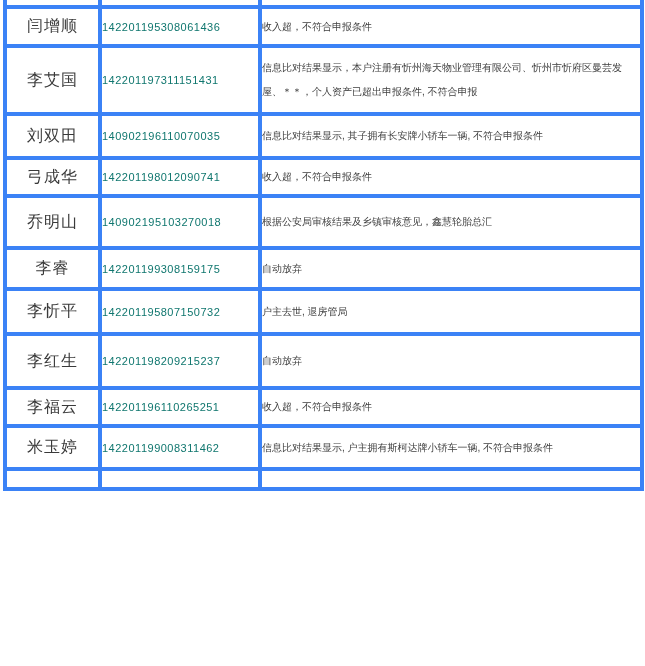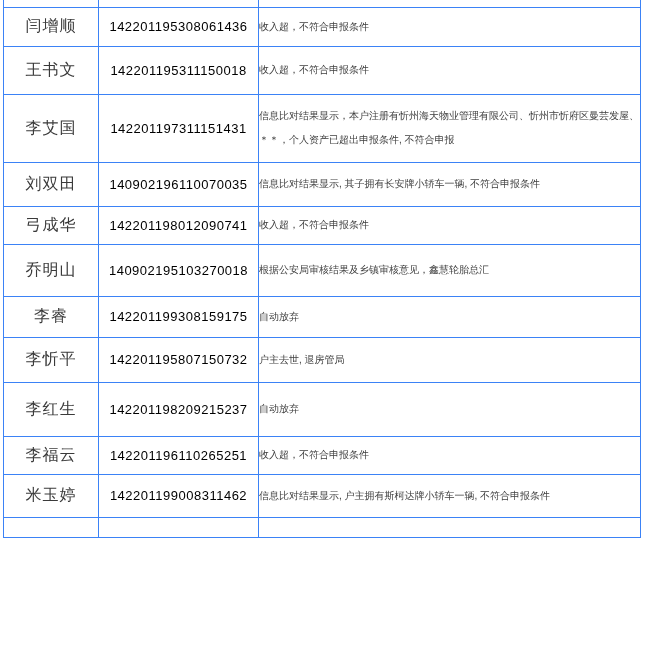--- a/index.html
+++ b/index.html
@@ -13,36 +13,35 @@
   }
   table.grid {
     position: absolute;
     left: 3px;
     top: -4px;
     width: 637px;
     border-collapse: collapse;
     table-layout: fixed;
   }
   table.grid td {
-    border: 1px solid #3b82f6;
+    border: 4px solid #3b82f6;
     padding: 0;
     vertical-align: middle;
     overflow: hidden;
     background: #ffffff;
   }
   td.c-name {
     text-align: center;
     font-size: 16px;
     color: #3a3a3a;
     letter-spacing: 1px;
   }
   td.c-id {
-    text-align: center;
-    font-size: 13px;
-    color: #000000;
+    font-size: 11px;
+    color: #0f766e;
     letter-spacing: 0.5px;
   }
   td.c-reason {
     text-align: left;
     font-size: 10px;
     color: #3f3f3f;
     line-height: 24px;
     padding: 4px 8px 4px 6px;
   }
   tr.partial td { border-top: none; }
@@ -59,25 +58,20 @@
     </colgroup>
     <tbody id="table-body">
       <tr class="partial" style="height:11px">
         <td class="c-name"></td>
         <td class="c-id"></td>
         <td class="c-reason"></td>
       </tr>
       <tr style="height: 39px;">
           <td class="c-name">闫增顺</td>
           <td class="c-id">142201195308061436</td>
-          <td class="c-reason">收入超，不符合申报条件</td>
-        </tr>
-        <tr style="height: 48px;">
-          <td class="c-name">王书文</td>
-          <td class="c-id">142201195311150018</td>
           <td class="c-reason">收入超，不符合申报条件</td>
         </tr>
         <tr style="height: 68px;">
           <td class="c-name">李艾国</td>
           <td class="c-id">142201197311151431</td>
           <td class="c-reason">信息比对结果显示，本户注册有忻州海天物业管理有限公司、忻州市忻府区曼芸发屋、＊＊，个人资产已超出申报条件, 不符合申报</td>
         </tr>
         <tr style="height: 44px;">
           <td class="c-name">刘双田</td>
           <td class="c-id">140902196110070035</td>

